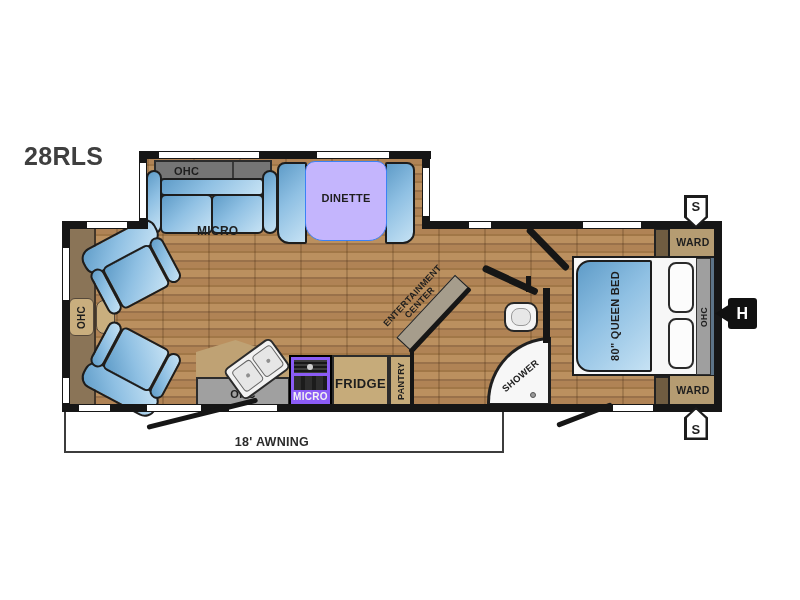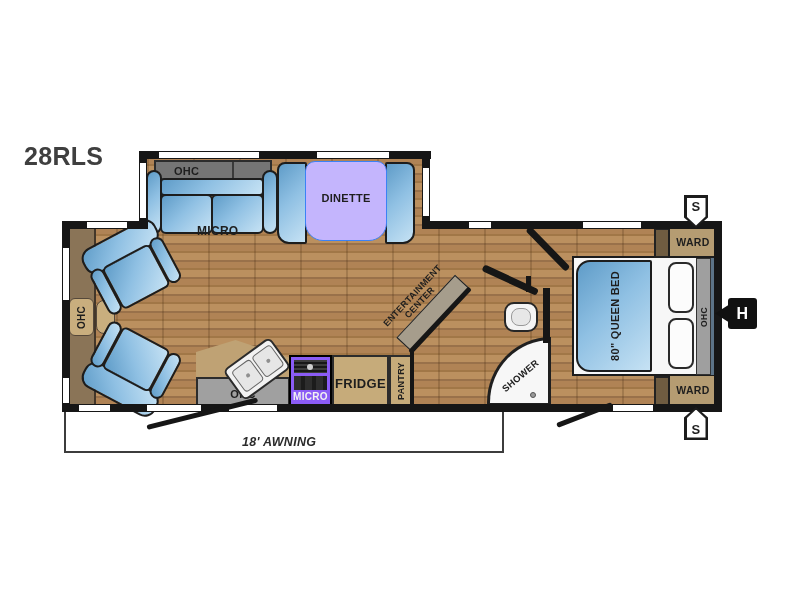--- a/index.html
+++ b/index.html
@@ -184,15 +184,15 @@
   <div class="abs z5" style="left:715px; top:297px; width:44px; height:33px;">
     <div class="abs" style="left:0; top:7px; width:15px; height:19px; background:#111; clip-path:polygon(100% 0,100% 100%,0 50%);"></div>
     <div class="abs flexc" style="left:13px; top:1px; width:29px; height:31px; background:#111; border-radius:3px;">
       <span class="lbl" style="color:#fff; font-size:16px;">H</span>
     </div>
   </div>
 
   <div class="abs" style="left:64px; top:412px; width:2px; height:41px; background:#3c3c3c;"></div>
   <div class="abs" style="left:502px; top:412px; width:2px; height:41px; background:#3c3c3c;"></div>
   <div class="abs" style="left:64px; top:451px; width:440px; height:2px; background:#3c3c3c;"></div>
-  <div class="abs lbl" style="left:242px; top:435px; width:120px; font-size:12.5px; color:#2b2b2b;font-style:italic;">18' AWNING</div>
+  <div class="abs lbl" style="left:212px; top:435px; width:120px; text-align:center; font-size:12.5px; color:#2b2b2b;">18' AWNING</div>
 
 </div>
 
 </body></html>

